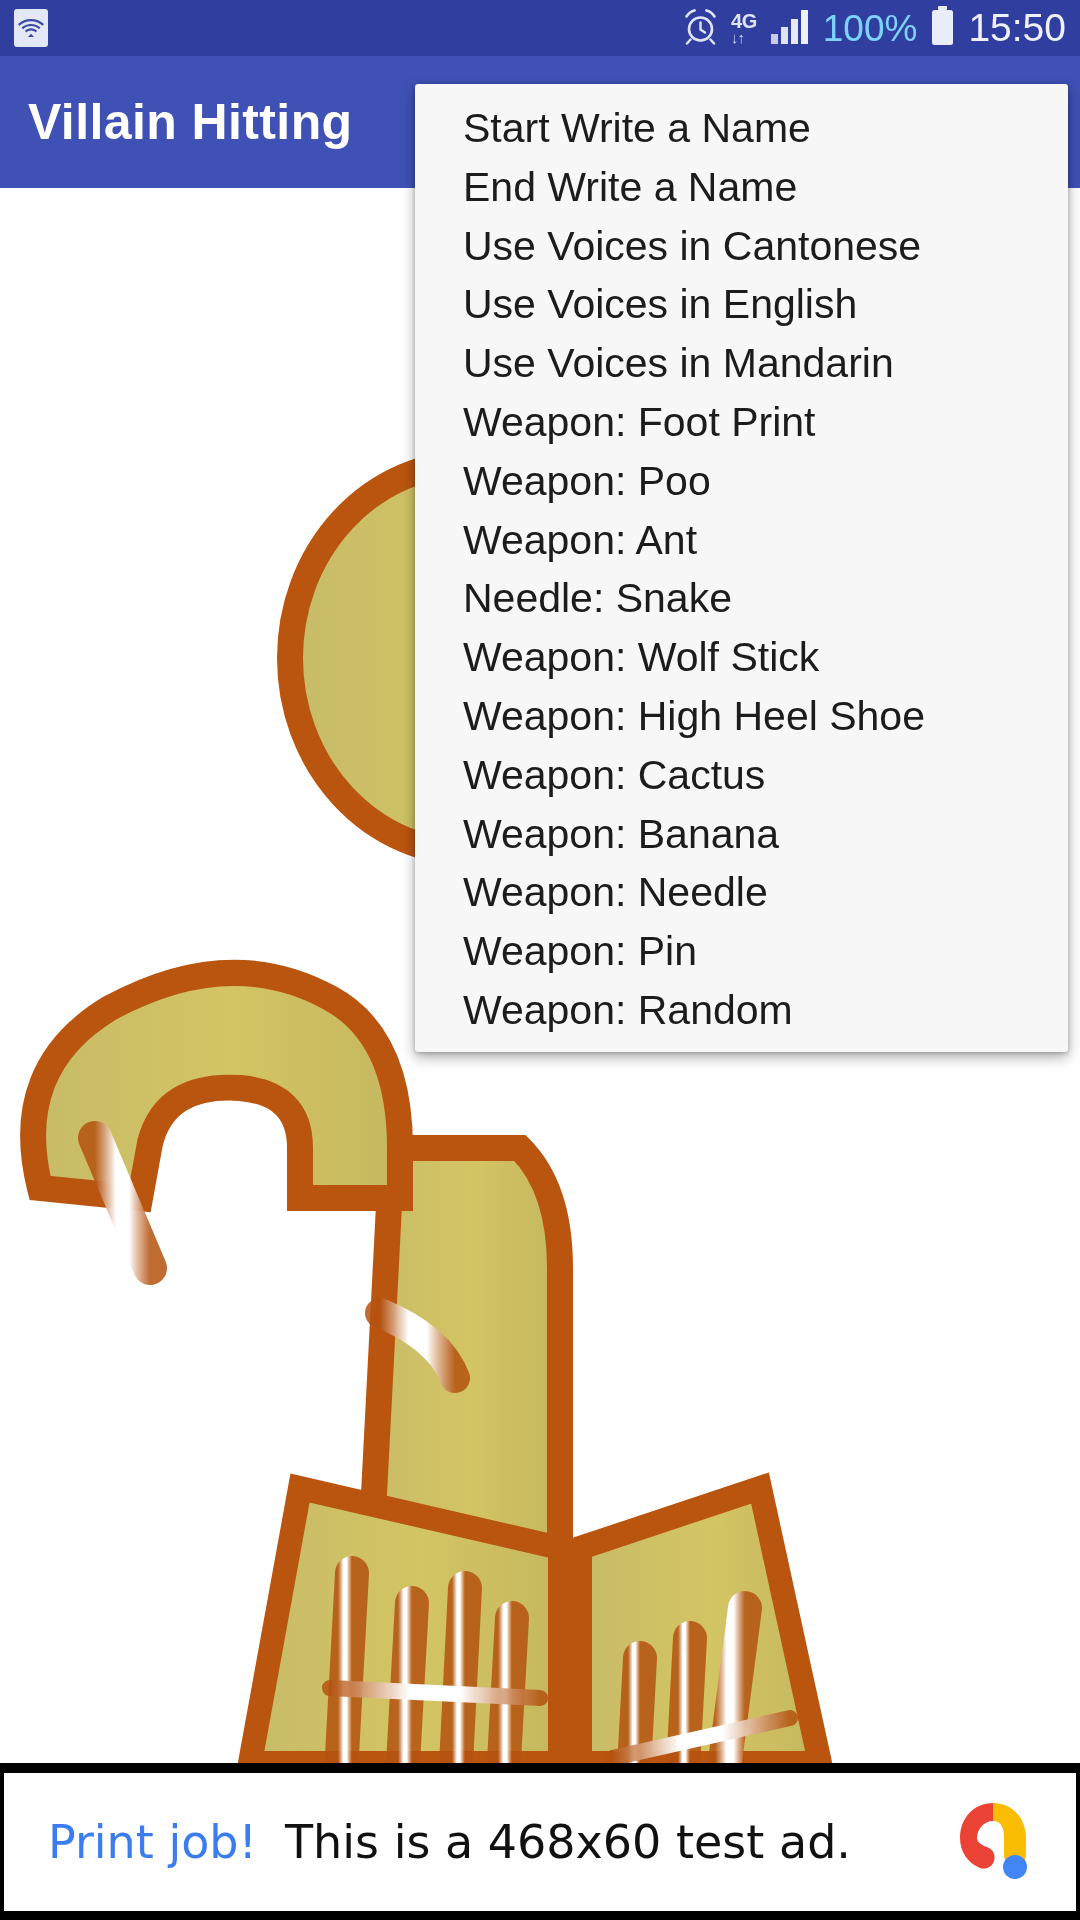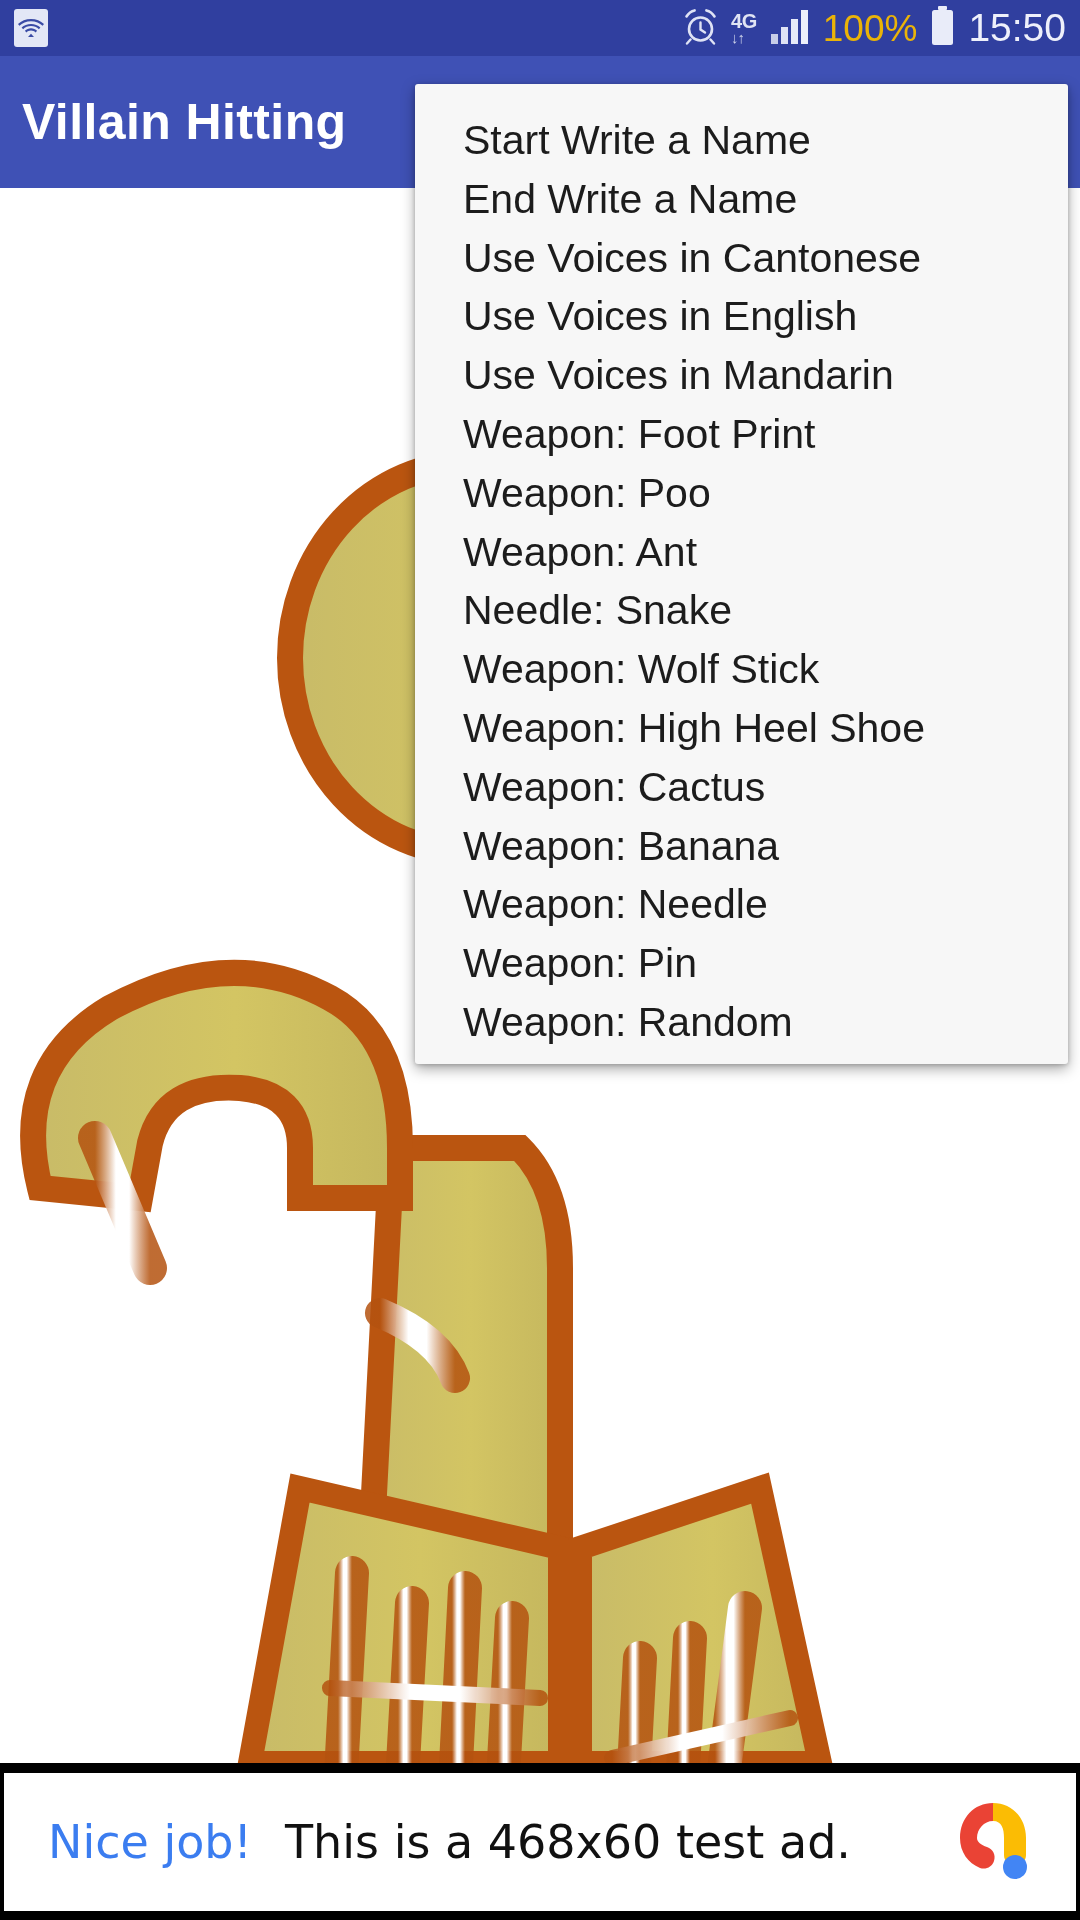--- a/index.html
+++ b/index.html
@@ -16,49 +16,49 @@
     position:absolute; left:0; top:0; width:1080px; height:56px;
     background:#303F9F; color:#dfe3f5;
     display:flex; align-items:center; padding:0 14px;
   }
   #status-left{ display:flex; align-items:center; gap:10px; }
   #status-right{ margin-left:auto; display:flex; align-items:center; gap:13px; }
   .wifi-badge{
     width:34px; height:38px; background:#e3e7f6; border-radius:3px;
     display:flex; align-items:center; justify-content:center;
   }
-  .sb-text{ font-size:37px; color:#eab308; letter-spacing:0px; line-height:1; }
+  .sb-text{ font-size:37px; color:#7dd3fc; letter-spacing:0px; line-height:1; }
   .sb-time{ font-size:39px; color:#eef0fb;text-align:center; }
   .net4g{ display:flex; flex-direction:column; line-height:1; }
   .net4g .lbl{ font-size:20px; font-weight:bold; color:#e0e4f4; letter-spacing:-0.5px;}
   .net4g .arrows{ font-size:15px; color:#c9cfe8; margin-top:-1px; letter-spacing:-1px;}
 
   
   #app-bar{
     position:absolute; left:0; top:56px; width:1080px; height:132px;
     background:#3F51B5; display:flex; align-items:center;
   }
   #app-title{
-    color:#ffffff; font-size:50px; font-weight:bold; padding-left:22px;
+    color:#ffffff; font-size:50px; font-weight:bold; padding-left:28px;
     white-space:nowrap; letter-spacing:0.4px;
   }
 
   
   #game-stage{
     position:absolute; left:0; top:188px; width:1080px; height:1575px;
     background:#ffffff; overflow:hidden;
   }
   #villain{ position:absolute; left:0; top:0; width:1080px; height:1575px; }
 
   
   #overflow-menu{
     position:absolute; left:415px; top:84px; width:653px;
     background:#f7f7f7; border-radius:3px;
     box-shadow:0 5px 14px rgba(0,0,0,.34), 0 1px 4px rgba(0,0,0,.2);
-    padding:27px 0 12px 0;
+    padding:15px 0 12px 0;
     z-index:40;
   }
   .menu-item{
     height:58.8px; line-height:58.8px;
     padding-left:48px; padding-right:18px;
     font-size:41px; color:#1c1c1c;
     white-space:nowrap; overflow:hidden;
     cursor:pointer;
   }
 
@@ -197,21 +197,21 @@
   <div class="menu-item">Weapon: High Heel Shoe</div>
   <div class="menu-item">Weapon: Cactus</div>
   <div class="menu-item">Weapon: Banana</div>
   <div class="menu-item">Weapon: Needle</div>
   <div class="menu-item">Weapon: Pin</div>
   <div class="menu-item">Weapon: Random</div>
 </div>
 
 <div id="ad-banner">
   <div id="ad-inner">
-    <span id="ad-cta">Nice job!</span>
+    <span id="ad-cta">Print job!</span>
     <span id="ad-body">This is a 468x60 test ad.</span>
     <span id="ad-logo">
       <svg width="78" height="86" viewBox="0 0 78 86">
         <path d="M39 6 C20 6 6 21 6 41 C6 55 14 66 26 71 C32 73 38 70 40 64 C42 58 39 52 33 50 C27 48 23 45 23 41 C23 32 30 24 39 24 Z" fill="#EA4335"></path>
         <path d="M39 6 C58 6 72 21 72 41 L72 58 C72 64 67 69 61 69 C55 69 50 64 50 58 L50 41 C50 32 48 24 39 24 Z" fill="#FBBC04"></path>
         <circle cx="61" cy="70" r="12" fill="#4285F4"></circle>
       </svg>
     </span>
   </div>
 </div>

